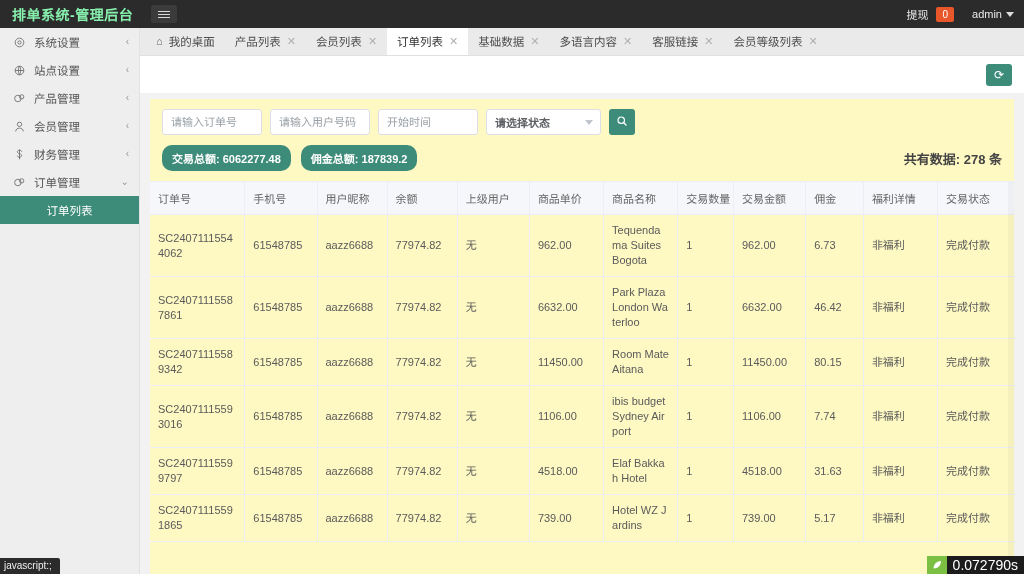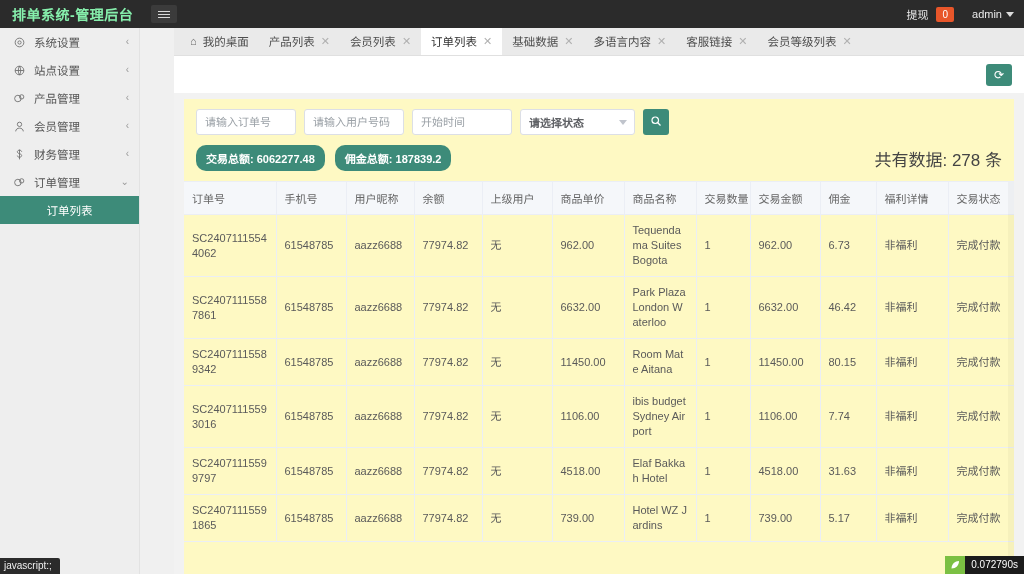--- a/index.html
+++ b/index.html
@@ -79,21 +79,21 @@
     margin-left: 10px;
   }
   .caret-down {
     width: 0; height: 0;
     border-left: 4px solid transparent;
     border-right: 4px solid transparent;
     border-top: 5px solid #dcdcdc;
   }
 
   
-  .shell { display: flex; height: 546px; gap: 34px; }
+  .shell { display: flex; height: 546px; }
 
   
   .sidebar {
     width: 140px;
     flex: 0 0 140px;
     background: #eeeeee;
     border-right: 1px solid #e2e2e2;
     height: 546px;
     overflow: hidden;
   }
@@ -266,23 +266,23 @@
     color: #fff;
     font-size: 11px;
     font-weight: bold;
     padding: 5px 10px;
     border-radius: 10px;
     margin-right: 10px;
     white-space: nowrap;
   }
   .total-count {
     margin-left: auto;
-    font-size: 17px;
+    font-size: 13px;
     color: #444;
-    font-weight: normal;
+    font-weight: bold;
     white-space: nowrap;
   }
 
   
   .table-wrap {
     flex: 1;
     overflow: hidden;
     border-top: 1px solid #ebeef5;
     position: relative;
   }
@@ -352,21 +352,21 @@
     width: 20px; height: 18px;
     display: flex;
     align-items: center;
     justify-content: center;
     color: #fff;
     font-size: 11px;
   }
   .perf .time {
     background: #1c1c1c;
     color: #fff;
-    font-size: 10px;
+    font-size: 14px;
     padding: 0 6px;
     height: 18px;
     line-height: 18px;
   }
   
   .vscroll {
     position: absolute;
     right: 0; top: 0;
     width: 6px; height: 100%;
     background: rgba(0,0,0,0.03);

